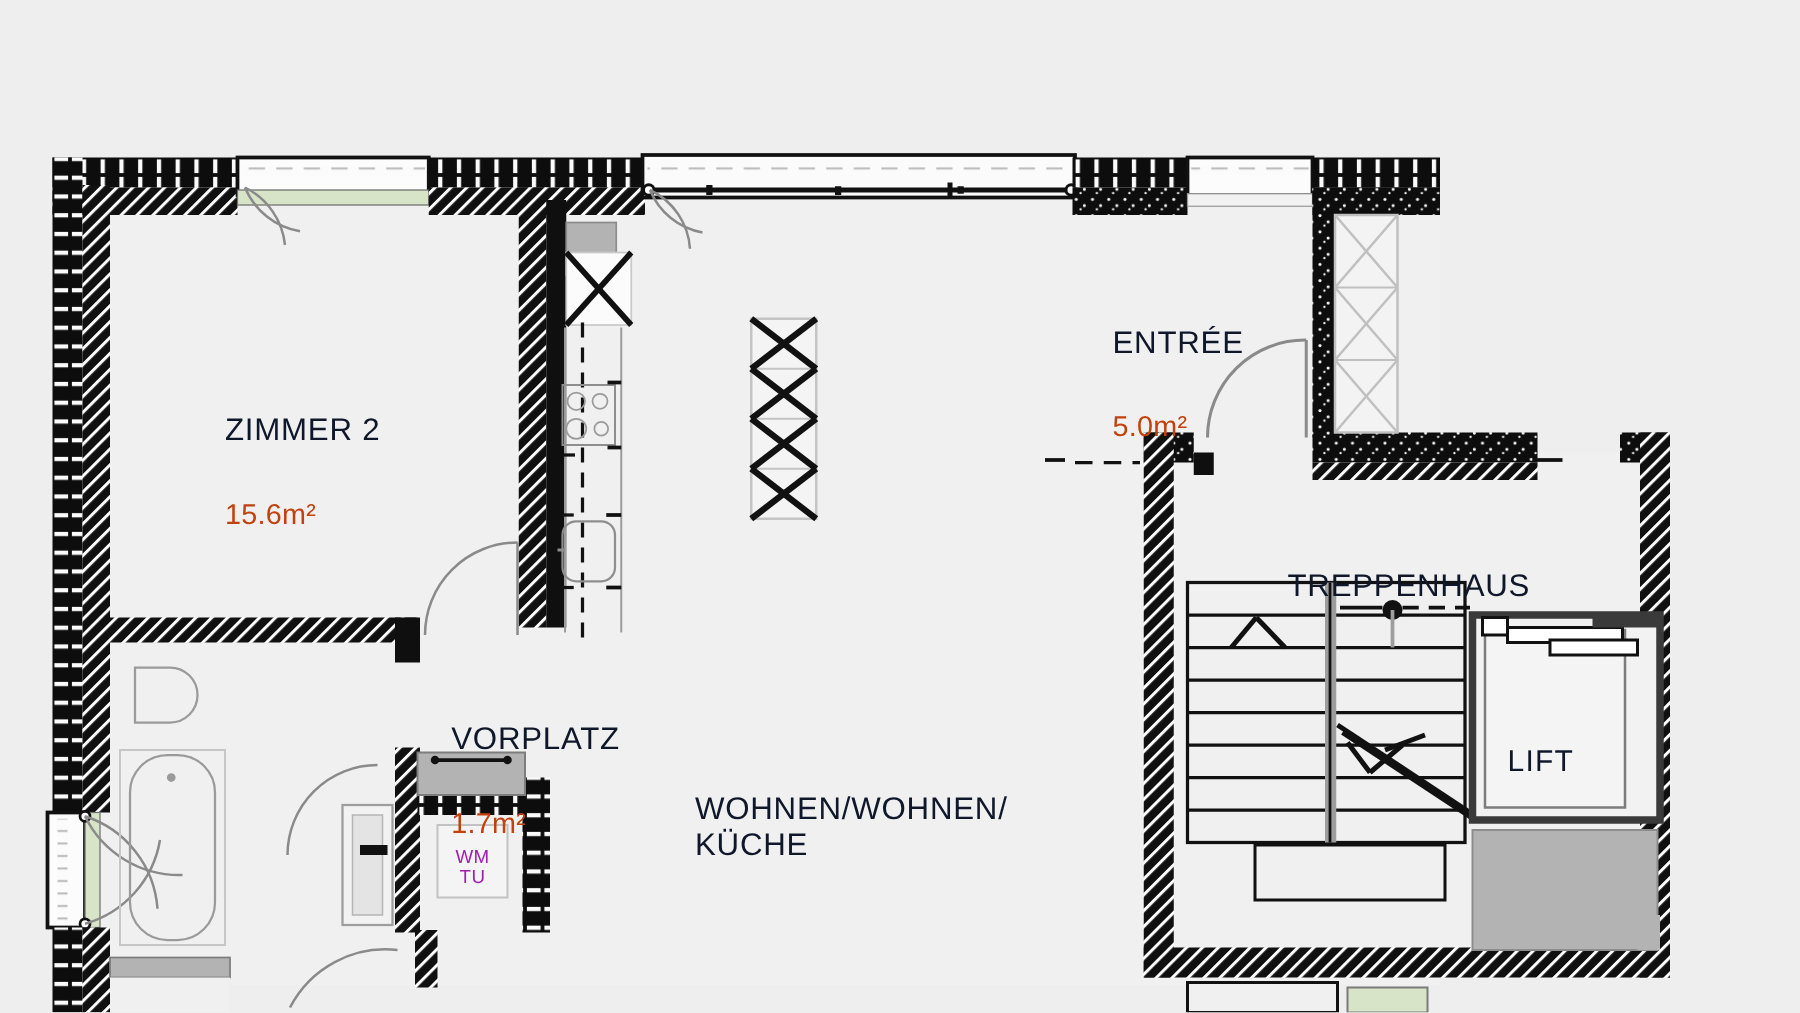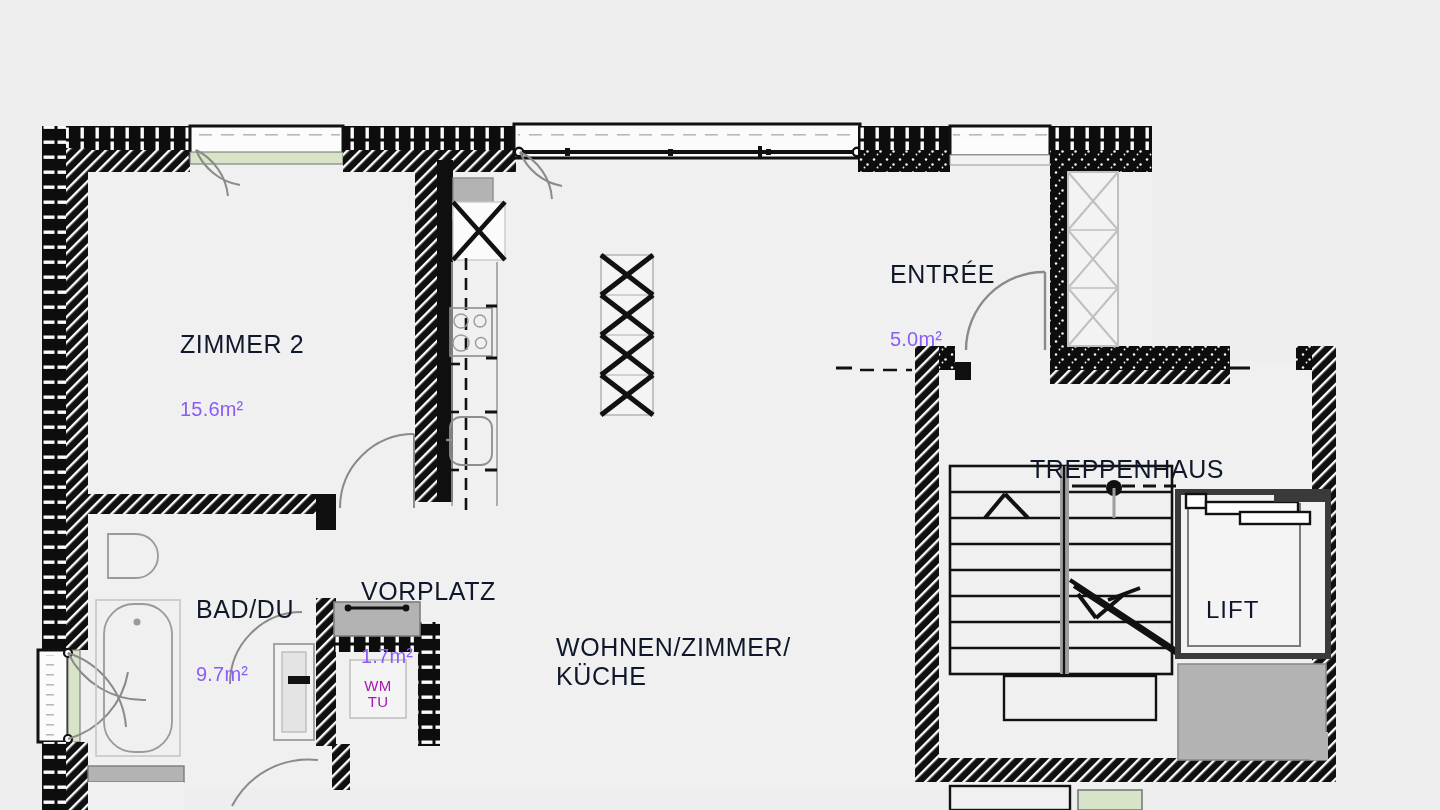--- a/index.html
+++ b/index.html
@@ -35,23 +35,23 @@
   }
   .room-name {
     display: block;
     font-size: 25px;
     letter-spacing: 0.6px;
     font-weight: 400;
     color: #0f172a;
   }
   .room-area {
     display: block;
-    font-size: 20px;
+    font-size: 23px;
     letter-spacing: 0.2px;
-    color: #8b5cf6;
+    color: #c2410c;
     margin-top: 1px;
   }
   .lbl-lift .room-name { font-size: 24px; letter-spacing: 1px; }
   .appliance-label {
     position: absolute;
     font-size: 15px;
     line-height: 1.05;
     color: #a21caf;
     text-align: center;
     letter-spacing: 0.3px;
@@ -347,32 +347,28 @@
       <rect x="1078" y="790" width="64" height="20" fill="#d7e4c8" stroke="#7b7b7b" stroke-width="1.6"></rect>
     </g>
 
   </svg>
 
   <div class="room-label lbl-zimmer2" style="left:180px; top:292px;">
     <span class="room-name">ZIMMER 2</span>
     <span class="room-area">15.6m²</span>
   </div>
 
-  <div class="room-label lbl-bad" style="left:196px; top:557px;">
-    <span class="room-name">BAD/DU</span>
-    <span class="room-area">9.7m²</span>
-  </div>
 
   <div class="room-label lbl-vorplatz1" style="left:361px; top:539px;">
     <span class="room-name">VORPLATZ</span>
     <span class="room-area">1.7m²</span>
   </div>
 
   <div class="room-label lbl-wohnen" style="left:556px; top:595px;">
-    <span class="room-name">WOHNEN/ZIMMER/
+    <span class="room-name">WOHNEN/WOHNEN/
 KÜCHE</span>
   </div>
 
   <div class="room-label lbl-entree" style="left:890px; top:222px;">
     <span class="room-name">ENTRÉE</span>
     <span class="room-area">5.0m²</span>
   </div>
 
   <div class="room-label lbl-lift" style="left:1206px; top:558px;">
     <span class="room-name">LIFT</span>

